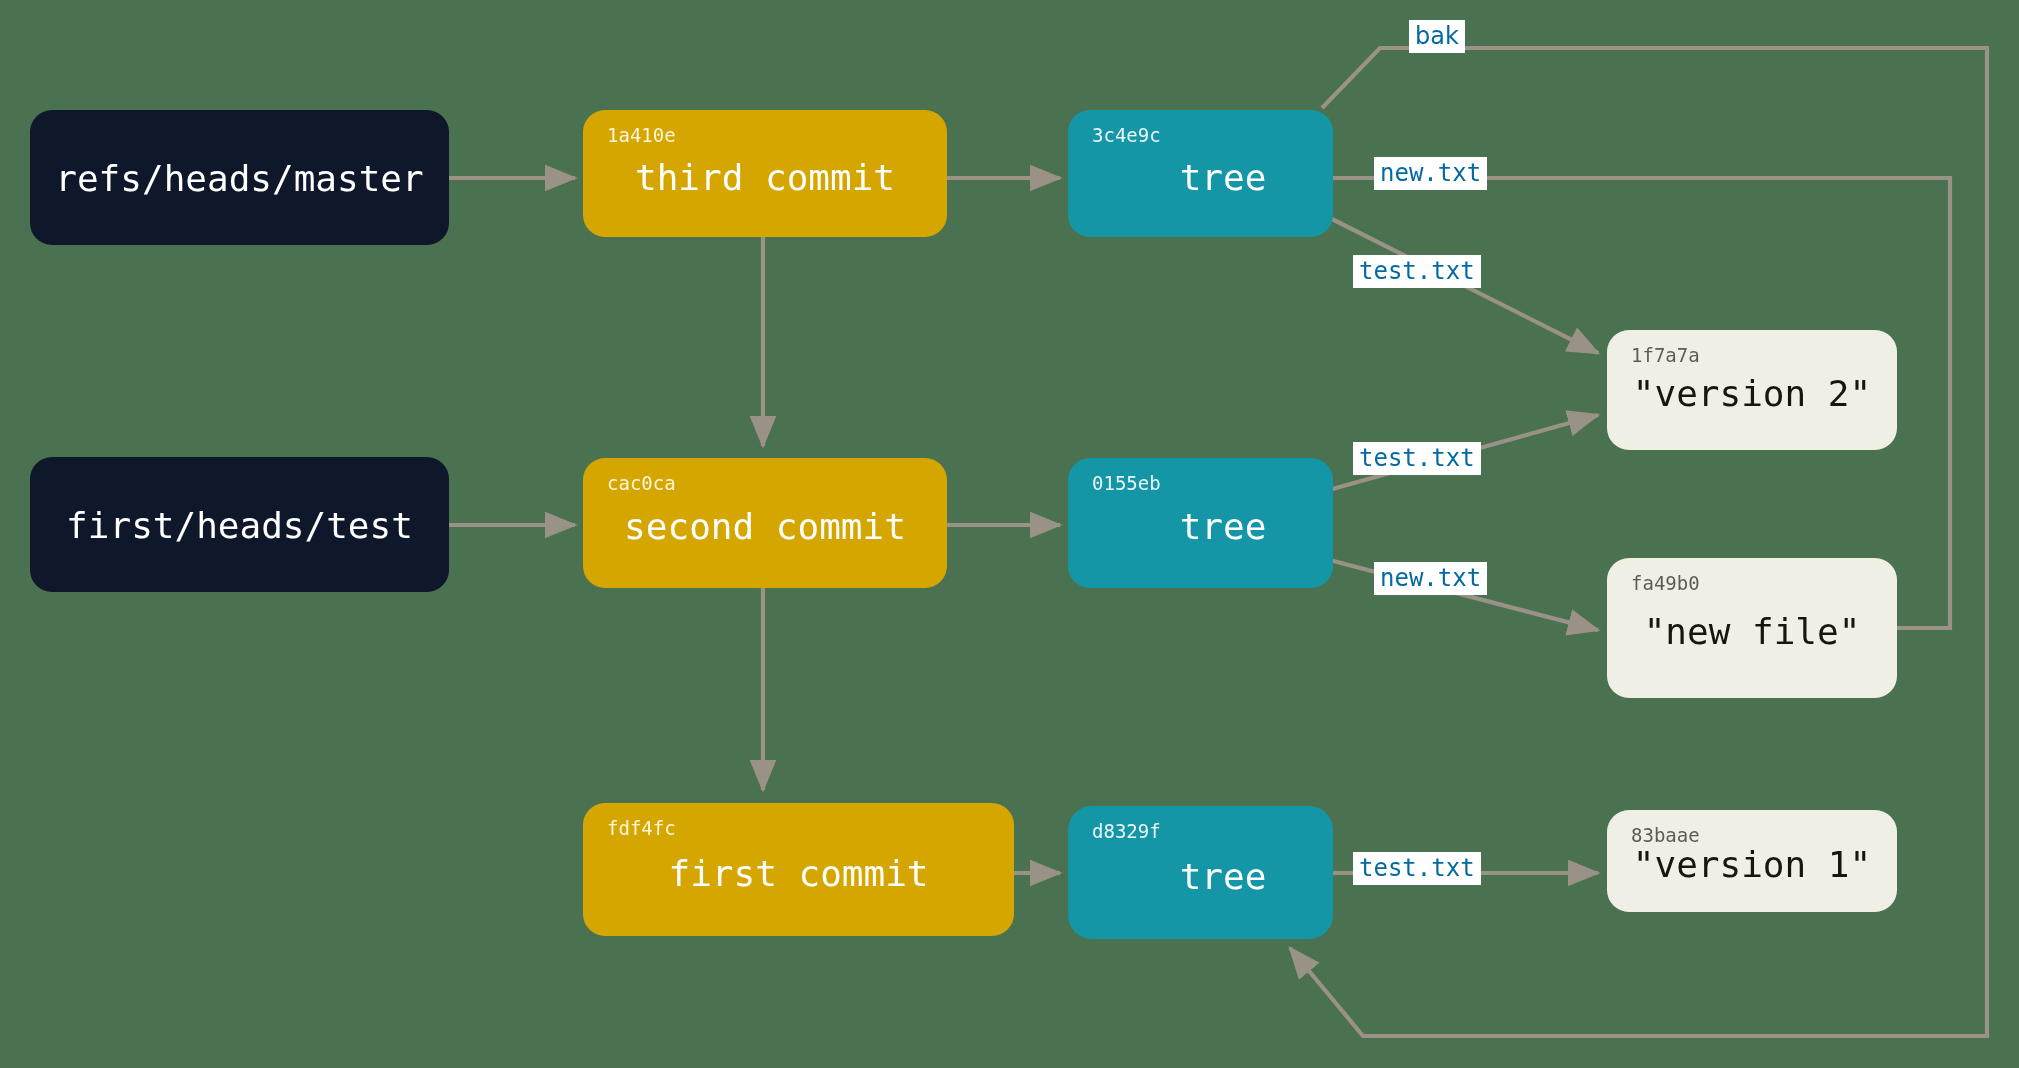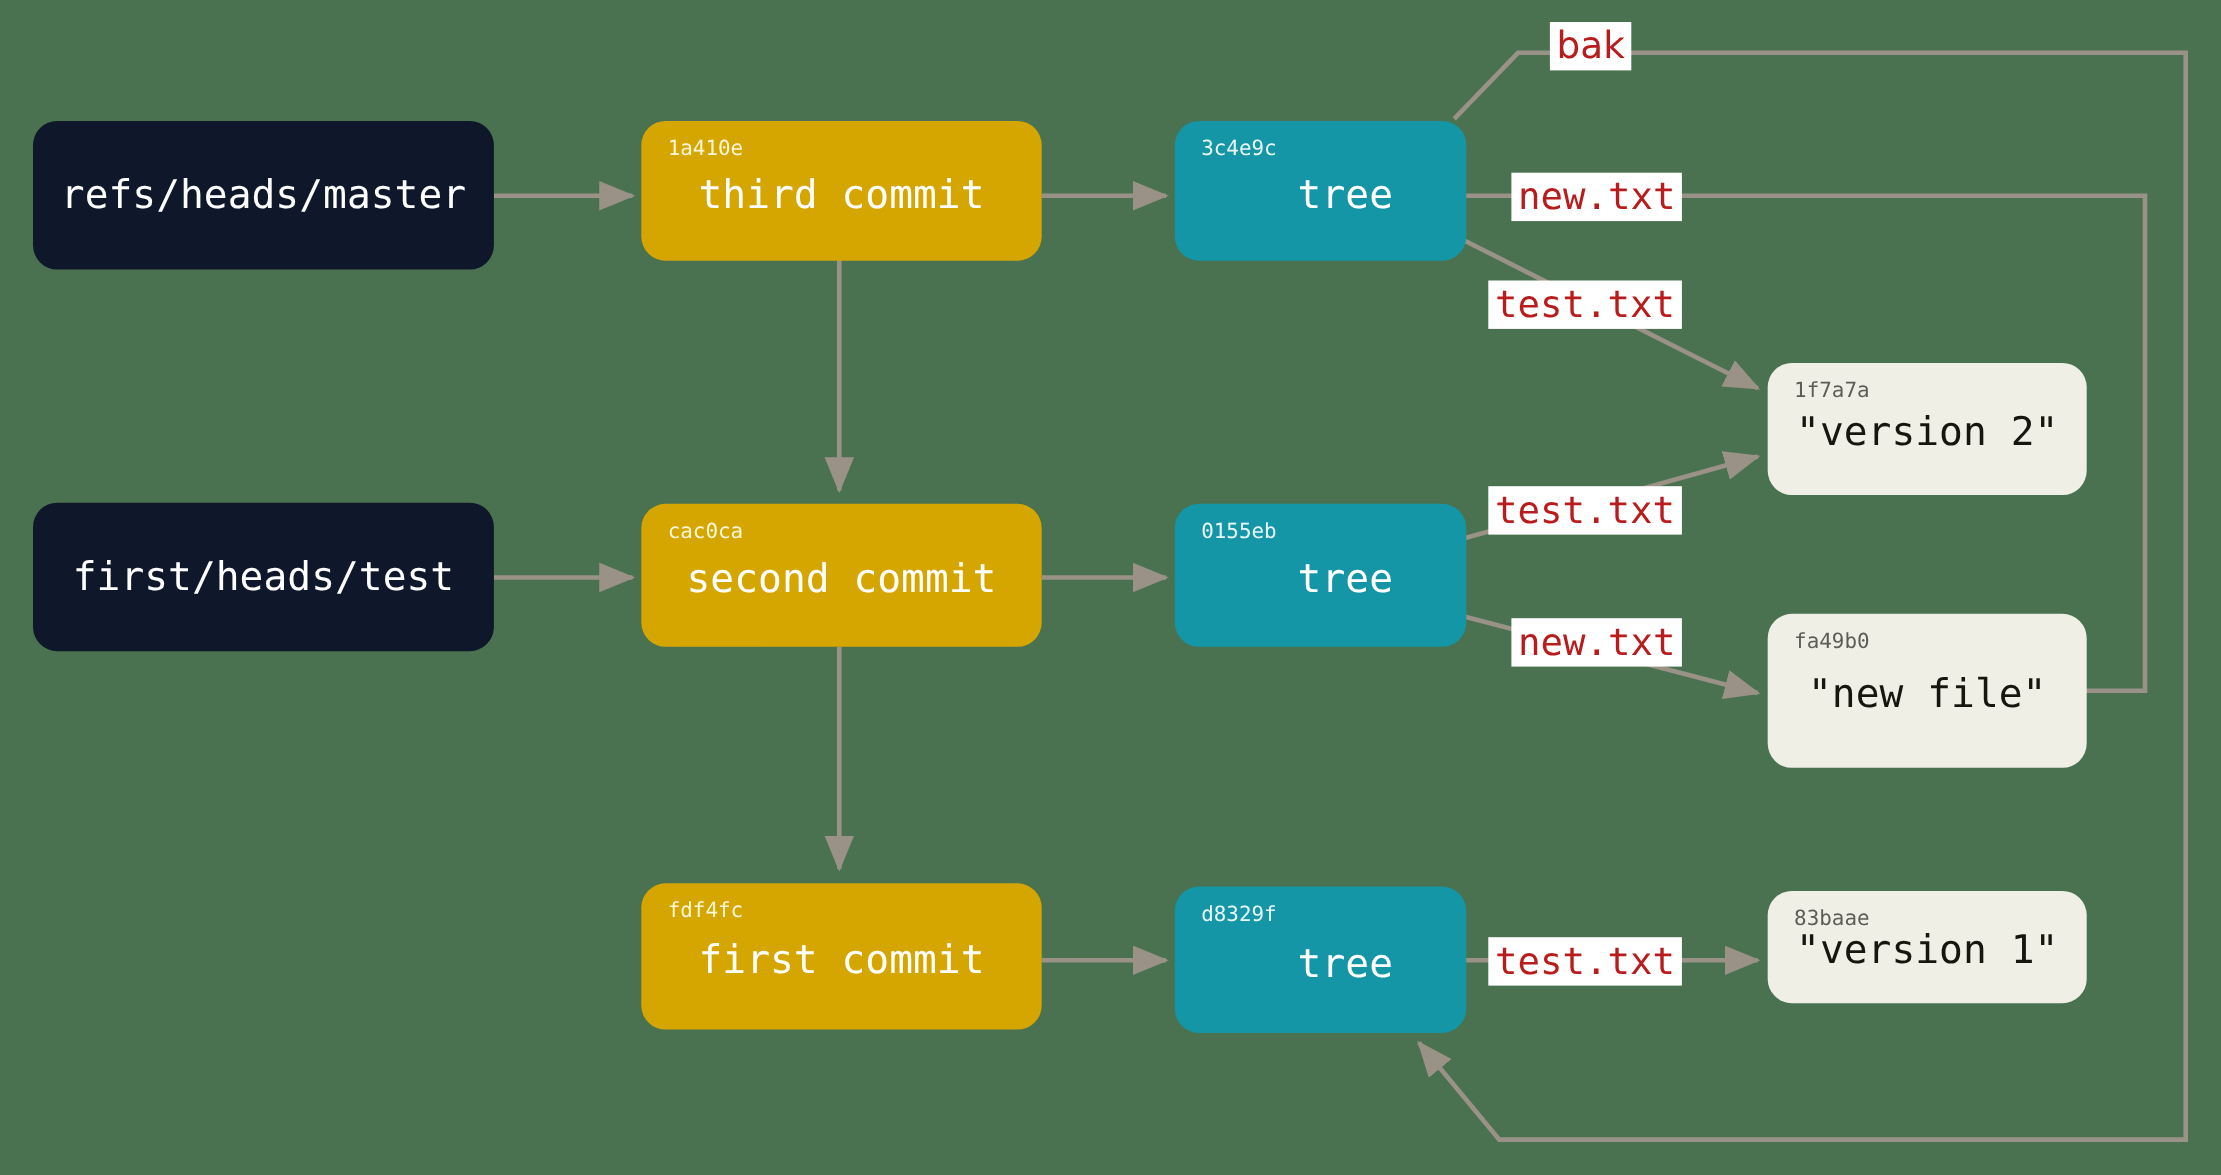--- a/index.html
+++ b/index.html
@@ -69,23 +69,23 @@
   .node.tree .main { color: #ffffff; padding-left: 45px; }
   .node.blob {
     background: #f0efe6;
     padding-left: 22px;
   }
   .node.blob .sha { color: #5d5d57; }
   .node.blob .main { color: #16160f; }
   .edge-label {
     position: absolute;
     background: #ffffff;
-    color: #b91c1c;
+    color: #0369a1;
     font-family: "DejaVu Sans Mono", monospace;
-    font-size: 34px;
+    font-size: 24px;
     line-height: 1.12;
     padding: 3px 6px;
     white-space: nowrap;
     box-sizing: border-box;
   }
   .edge-label.sans {
     font-family: "DejaVu Sans", sans-serif;
   }
 </style>
 </head>
@@ -140,36 +140,36 @@
   <div class="node commit" style="left:583px; top:110px; width:364px; height:127px;">
     <span class="sha">1a410e</span>
     <span class="main">third commit</span>
   </div>
 
   <div class="node commit" style="left:583px; top:458px; width:364px; height:130px;">
     <span class="sha">cac0ca</span>
     <span class="main">second commit</span>
   </div>
 
-  <div class="node commit" style="left:583px; top:803px; width:364px; height:133px;">
+  <div class="node commit" style="left:583px; top:803px; width:431px; height:133px;">
     <span class="sha">fdf4fc</span>
     <span class="main">first commit</span>
   </div>
 
   <div class="node tree" style="left:1068px; top:110px; width:265px; height:127px;">
     <span class="sha">3c4e9c</span>
     <span class="main">tree</span>
   </div>
 
   <div class="node tree" style="left:1068px; top:458px; width:265px; height:130px;">
     <span class="sha">0155eb</span>
     <span class="main">tree</span>
   </div>
 
-  <div class="node tree" style="left:1068px; top:806px; width:265px; height:133px;">
+  <div class="node tree" style="left:1068px; top:806px; width:265px; height:133px;border-radius:24px;">
     <span class="sha">d8329f</span>
     <span class="main">tree</span>
   </div>
 
   <div class="node blob" style="left:1607px; top:330px; width:290px; height:120px;">
     <span class="sha">1f7a7a</span>
     <span class="main">"version 2"</span>
   </div>
 
   <div class="node blob" style="left:1607px; top:558px; width:290px; height:140px;">

